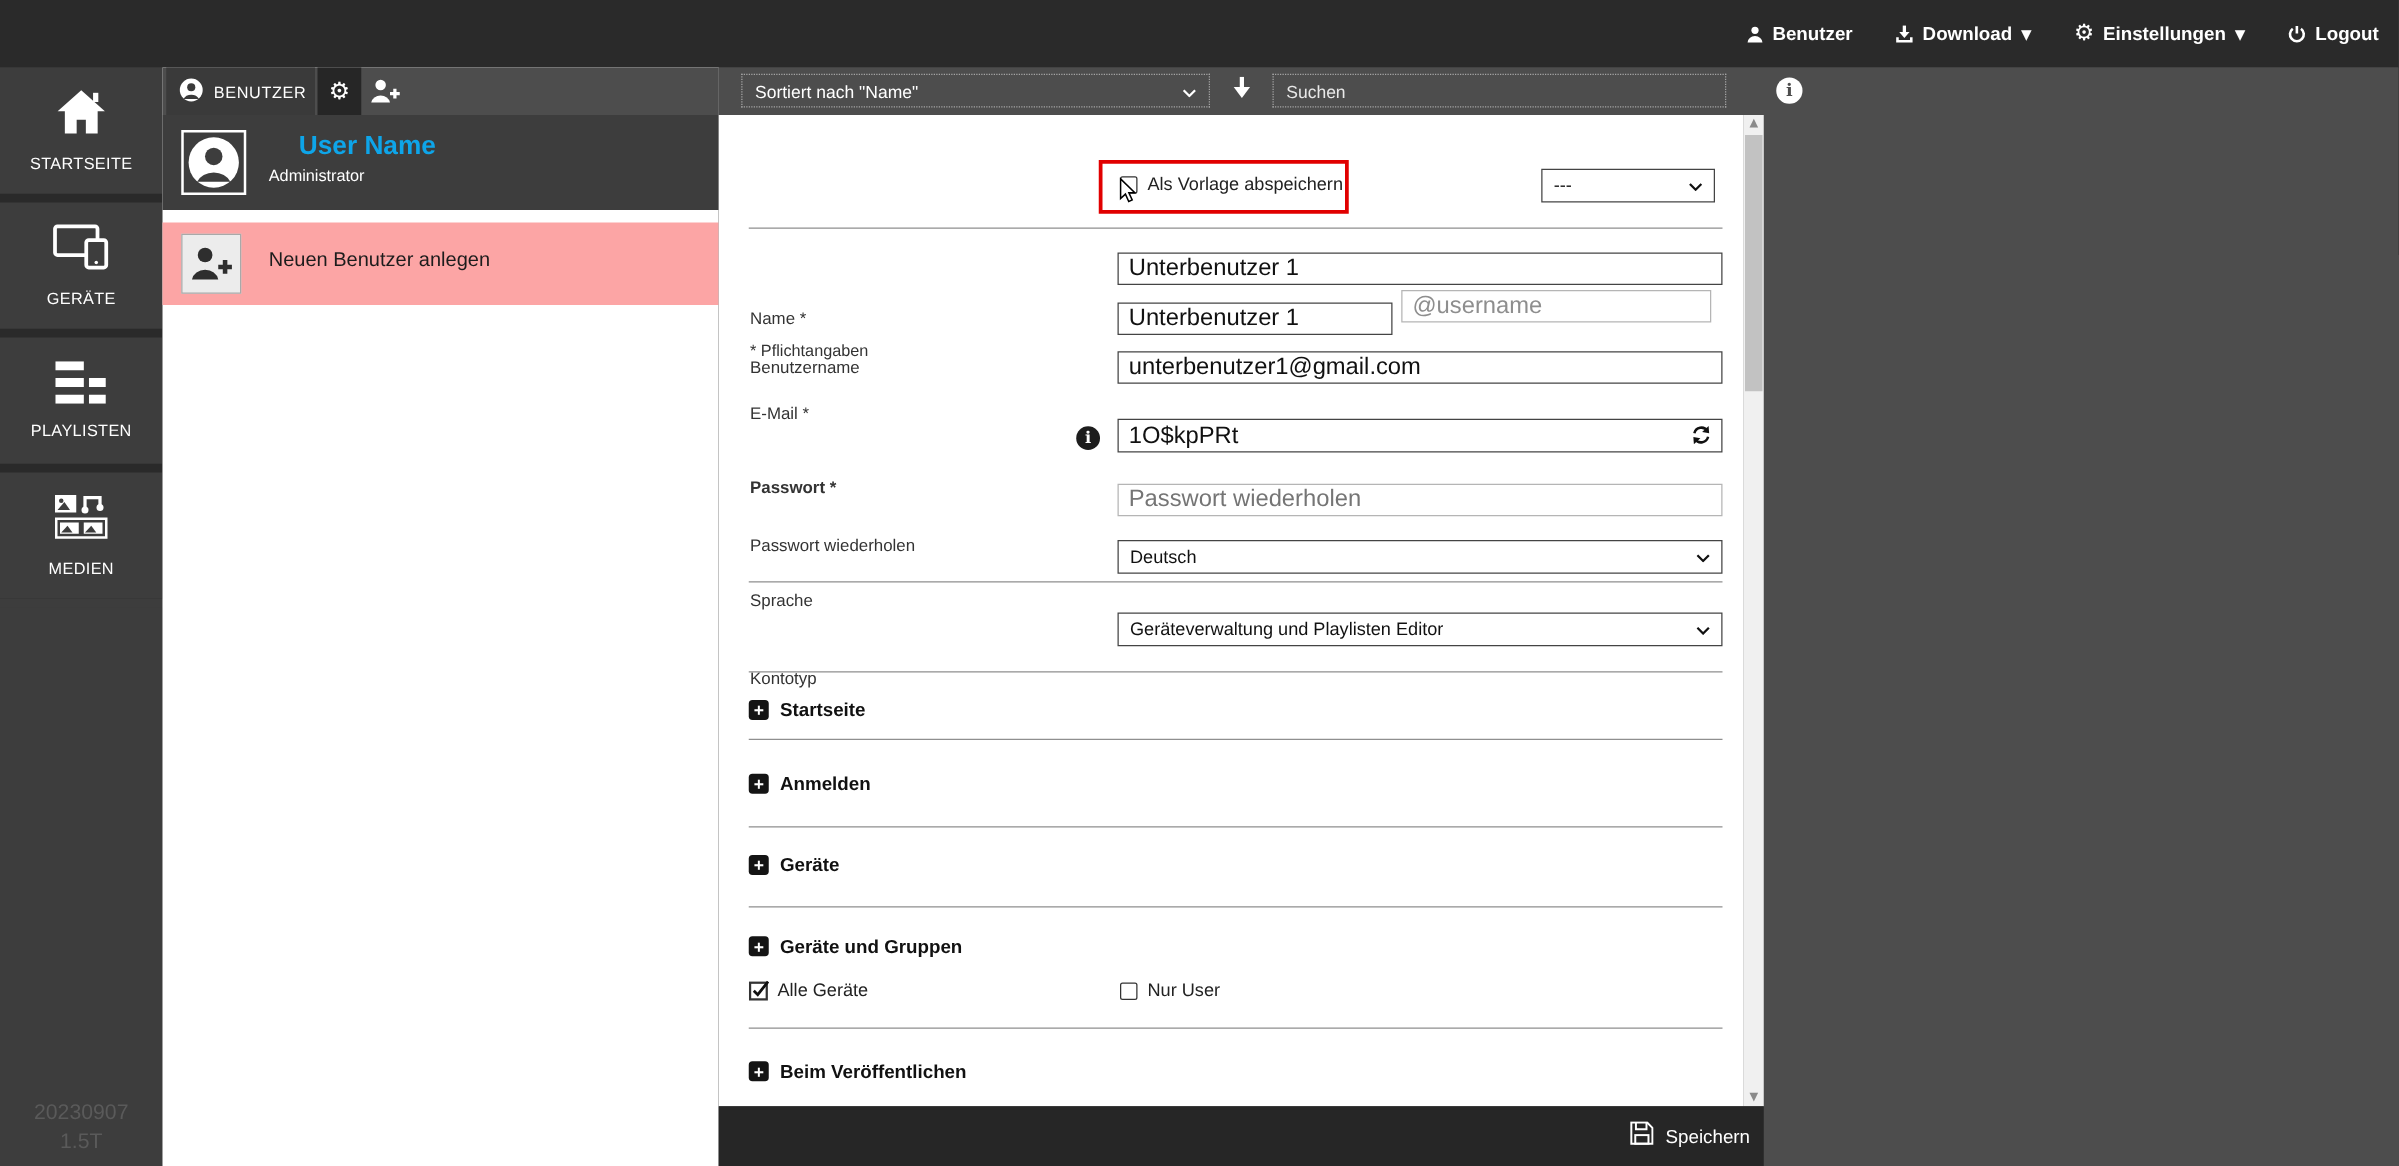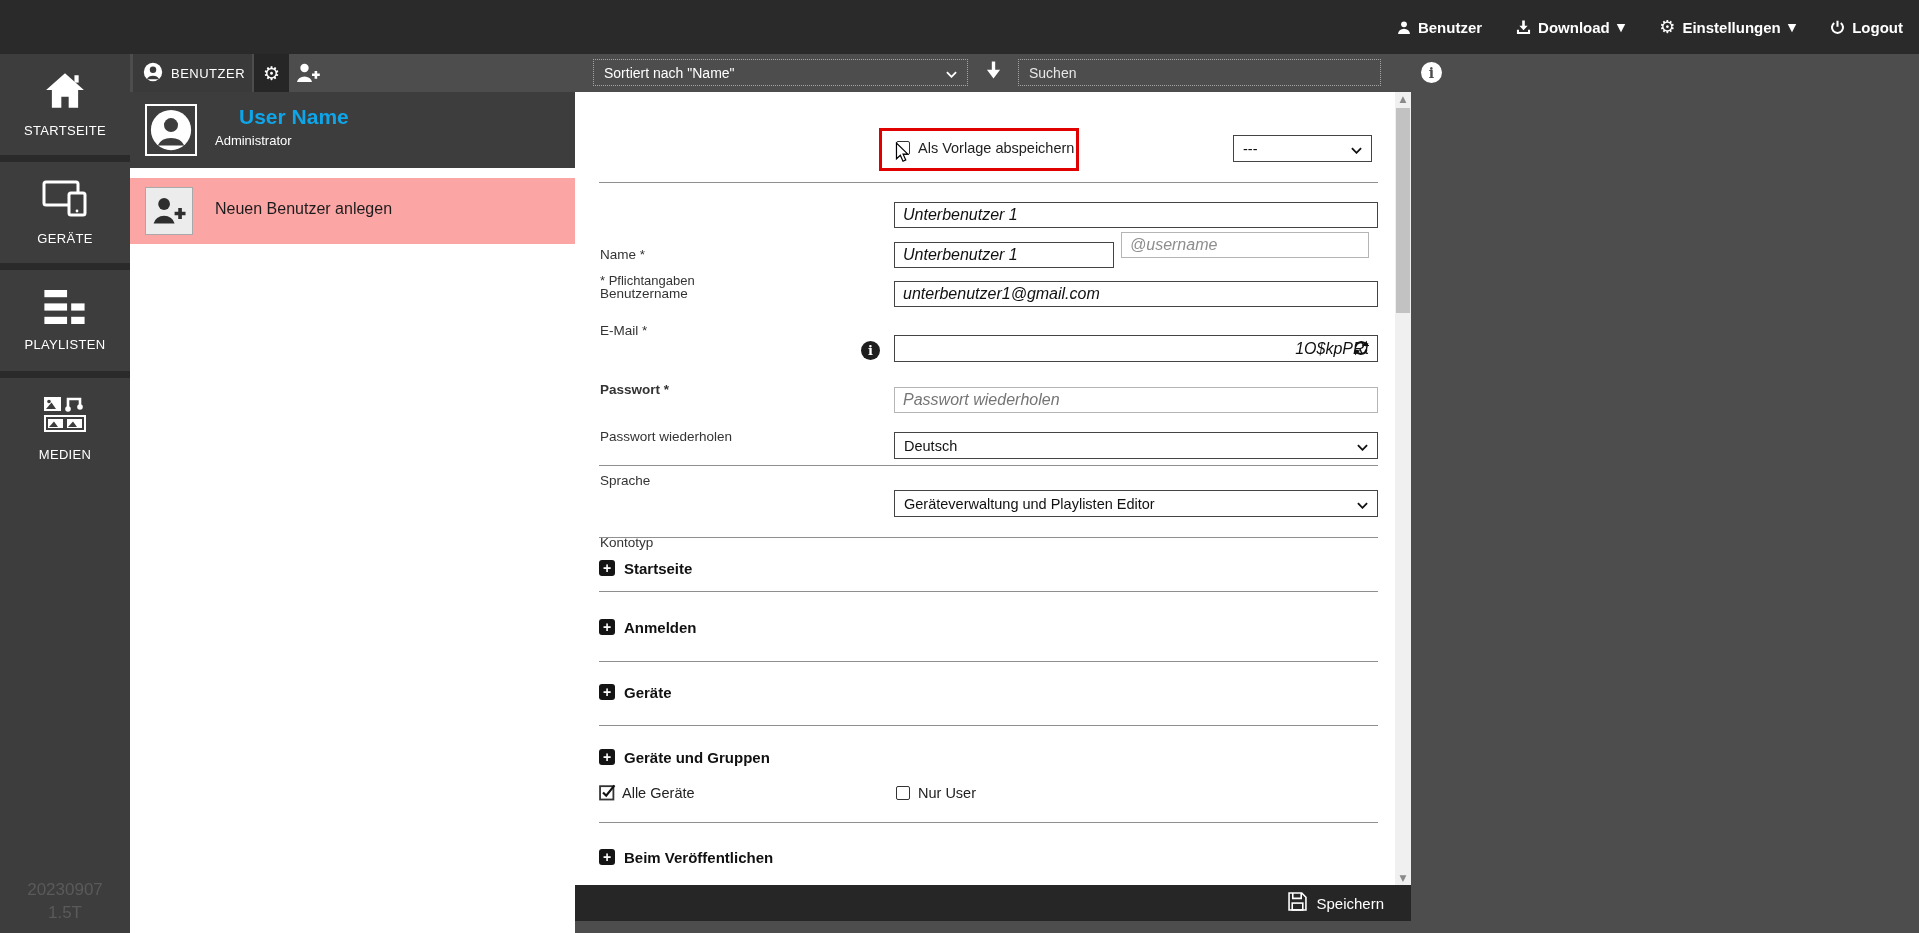--- a/index.html
+++ b/index.html
@@ -48,42 +48,42 @@
   #btn-arrow-down{position:absolute;left:410px;top:7px;cursor:pointer;}
   #search-input{position:absolute;left:443px;top:5px;width:363px;height:27px;padding:0 10px;outline:none;}
   #search-input::placeholder{color:#e8e8e8;opacity:1;}
   .info-circle{border-radius:50%;display:flex;align-items:center;justify-content:center;
     font-family:"DejaVu Serif",serif;font-weight:bold;}
   #toolbar-info{position:absolute;left:846px;top:8px;width:21px;height:21px;background:#fff;color:#4d4d4d;font-size:14px;cursor:pointer;}
   
   #form-panel{position:absolute;left:0;top:38px;width:820px;height:793px;background:#fff;}
   .flabel{position:absolute;left:25px;color:#333;font-size:13.5px;margin-top:40px;}
   .hr{position:absolute;left:24px;width:779px;border-top:1px solid #8f8f8f;height:0;}
-  .finput{position:absolute;height:26px;border:1.5px solid #444;box-sizing:border-box;font-size:16px;color:#111;
-    padding:0 8px;outline:none;font-family:"Liberation Sans","DejaVu Sans",sans-serif;background:#fff;font-style:italic;}
+  .finput{position:absolute;height:26px;border:1.5px solid #444;box-sizing:border-box;font-size:19px;color:#111;
+    padding:0 8px;outline:none;font-family:"Liberation Sans","DejaVu Sans",sans-serif;background:#fff;}
   .finput.light{border:1px solid #b5b5b5;}
   .fselect{position:absolute;height:27px;border:1.5px solid #444;box-sizing:border-box;background:#fff;
     display:flex;align-items:center;justify-content:space-between;padding:0 9px;font-size:14.5px;color:#111;cursor:pointer;}
   .cb-empty{display:inline-block;width:14px;height:14px;border:1.6px solid #333;box-sizing:border-box;border-radius:2px;background:#fff;cursor:pointer;}
   .sec-row{position:absolute;left:24px;display:flex;align-items:center;gap:9px;height:18px;cursor:pointer;}
   .plus-sq{width:16px;height:16px;background:#141414;border-radius:3px;color:#fff;font-size:14px;font-weight:bold;
     display:flex;align-items:center;justify-content:center;line-height:1;}
   .sec-lbl{font-size:15px;font-weight:bold;color:#111;}
   .cbl{position:absolute;font-size:14.5px;color:#222;}
   #highlight-box{position:absolute;left:304px;top:36px;width:200px;height:43px;border:3px solid #e10000;box-sizing:border-box;}
   #pw-info{position:absolute;left:286px;top:249px;width:19px;height:19px;background:#1d1d1d;color:#fff;font-size:13px;}
   #pw-refresh{position:absolute;right:9px;top:5px;cursor:pointer;}
   
   #scrollbar{position:absolute;left:820px;top:38px;width:16px;height:793px;background:#f0f0f0;}
   #sb-up{position:absolute;top:2px;left:0;width:16px;text-align:center;color:#8a8a8a;font-size:9px;cursor:pointer;font-family:"DejaVu Sans",sans-serif;}
   #sb-down{position:absolute;bottom:2px;left:0;width:16px;text-align:center;color:#8a8a8a;font-size:9px;cursor:pointer;font-family:"DejaVu Sans",sans-serif;}
   #sb-thumb{position:absolute;left:1px;top:16px;width:14px;height:205px;background:#c2c2c2;cursor:pointer;}
   
-  #savebar{position:absolute;left:0;top:831px;width:836px;height:36px;background:#262626;
-    display:flex;align-items:center;justify-content:flex-end;gap:9px;padding-right:27px;box-sizing:border-box;cursor:pointer;}
+  #savebar{position:absolute;left:0;top:831px;width:836px;height:48px;background:#262626;
+    display:flex;align-items:center;justify-content:flex-end;gap:9px;padding-right:11px;box-sizing:border-box;cursor:pointer;}
   #savebar .lbl{color:#fff;font-size:15px;}
   #mouse-cursor{position:absolute;left:320px;top:50px;}
 </style>
 </head>
 <body>
 
 <div id="screen">
 
   <div id="topbar">
     <div class="tb-item">
@@ -265,21 +265,21 @@
       <div class="flabel" style="top:154px;">Benutzername</div>
       <input class="finput" style="left: 319px; top: 150px; width: 220px;" value="Unterbenutzer 1">
       <input class="finput light" style="left: 546px; top: 140px; width: 248px; color: rgb(142, 142, 142);" value="@username">
 
       <div class="flabel" style="top:191px;">E-Mail *</div>
       <input class="finput" style="left: 319px; top: 189px; width: 484px;" value="unterbenutzer1@gmail.com">
 
       <div class="flabel" style="top:250px;font-weight:bold;">Passwort *</div>
       <div id="pw-info" class="info-circle">i</div>
       <div style="position:absolute;left:319px;top:243px;width:484px;height:27px;">
-        <input class="finput" style="left: 0px; top: 0px; width: 484px; height: 27px; text-align: right;" value="1O$kpPRt">
+        <input class="finput" style="left: 0px; top: 0px; width: 484px; height: 27px;" value="1O$kpPRt">
         <span id="pw-refresh">
           <svg width="16" height="16" viewBox="0 0 16 16" fill="none" stroke="#111" stroke-width="2">
               <path d="M2.5 6.6 A5.8 5.8 0 0 1 12.9 4.6"></path>
               <polygon points="13.9,0.7 14.3,6.5 8.7,5.5" fill="#111" stroke="none"></polygon>
               <path d="M13.5 9.4 A5.8 5.8 0 0 1 3.1 11.4"></path>
               <polygon points="2.1,15.3 1.7,9.5 7.3,10.5" fill="#111" stroke="none"></polygon>
             </svg>
         </span>
       </div>
 

